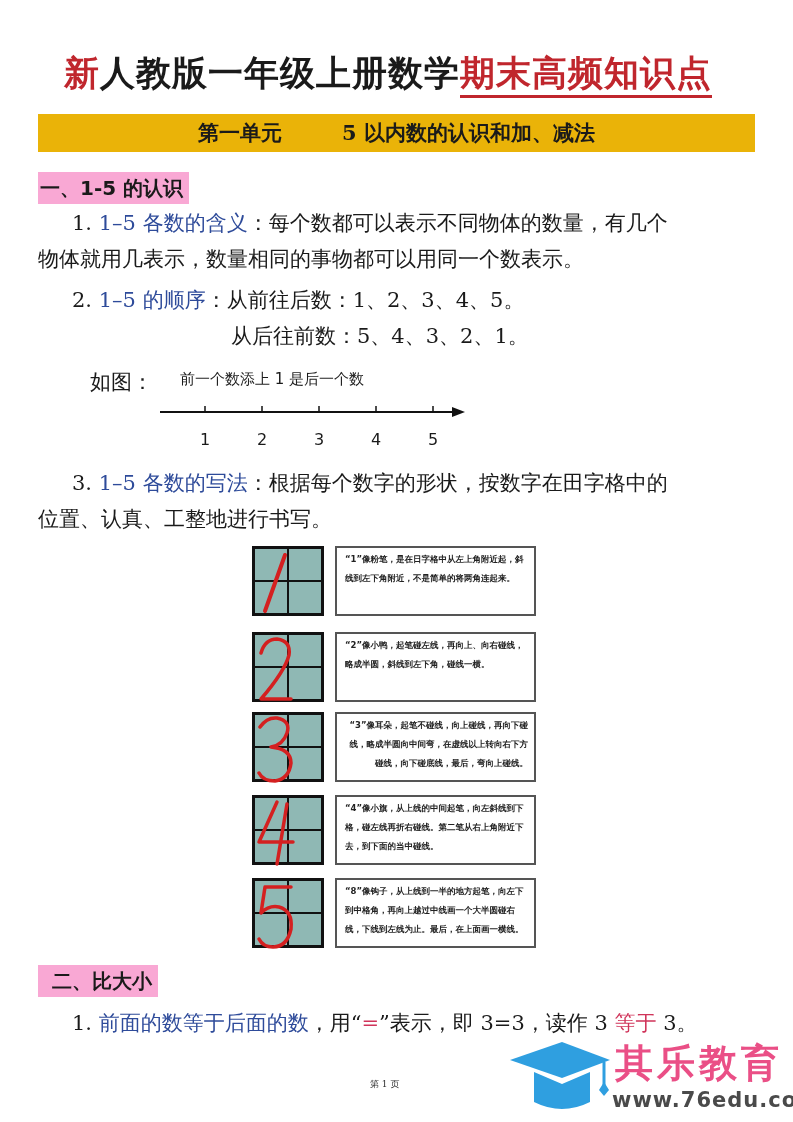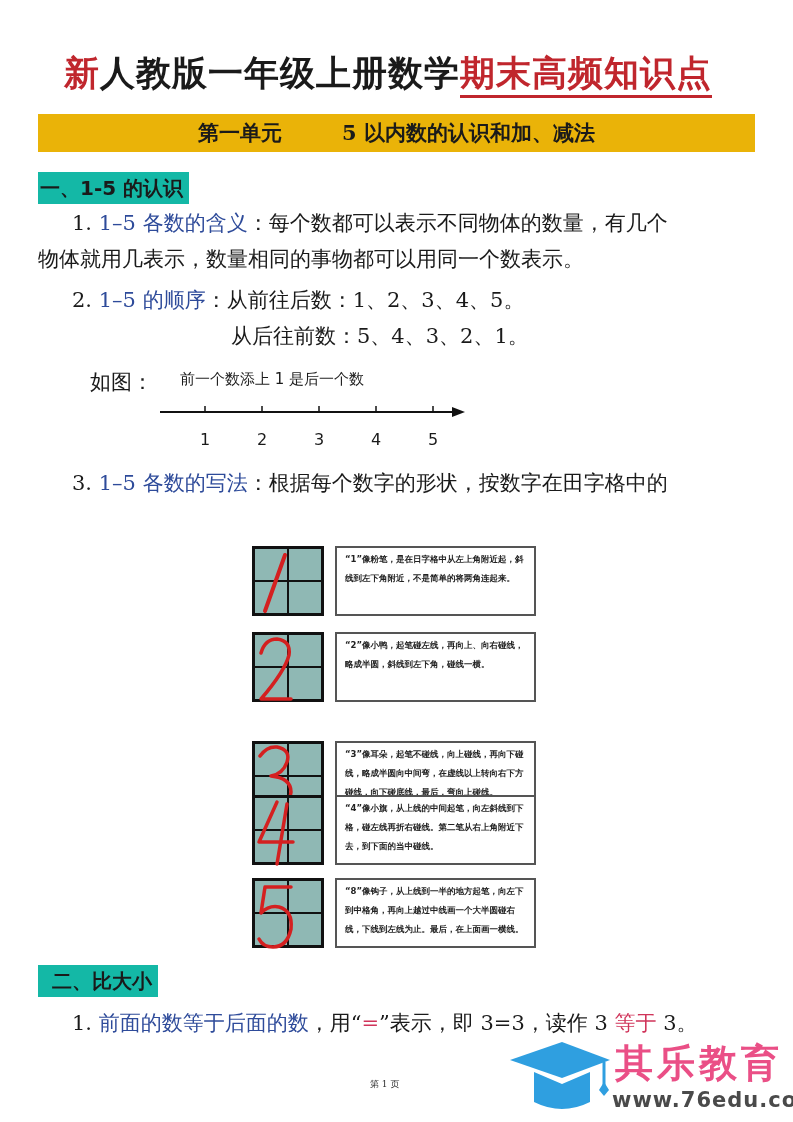--- a/index.html
+++ b/index.html
@@ -7,21 +7,21 @@
          font-family: "DejaVu Serif", "Liberation Serif", serif; color: #1a1a1a; }
   .title { position: absolute; left: 0; top: 48px; width: 776px; text-align: center;
            font-size: 35px; font-weight: bold; letter-spacing: 1px; line-height: 50px; }
   .title .t-red { color: #c0262d; }
   .title .t-black { color: #1a1a1a; }
   .title .t-red-u { color: #c0262d; border-bottom: 3px solid #c0262d; padding-bottom: 2px; }
   .unit-bar { position: absolute; left: 38px; top: 114px; width: 717px; height: 38px;
               background: #eab308; text-align: center; font-size: 21px; line-height: 38px;
               font-weight: bold; color: #1a1a1a; }
   .unit-bar .gap { display: inline-block; width: 60px; }
-  .section-head { position: absolute; left: 38px; height: 32px; background: #14b8a6;
+  .section-head { position: absolute; left: 38px; height: 32px; background: #f9a8d4;
                   font-family: "DejaVu Sans", sans-serif; font-weight: bold;
                   font-size: 20px; line-height: 32px; padding: 0 6px 0 2px; color: #1a1a1a; }
   .para { position: absolute; left: 38px; width: 720px; font-size: 21px; line-height: 36px; }
   .para .blue { color: #2e4b9a; }
   .para .pink { color: #d0345a; }
   .para .ind { display: inline-block; width: 34px; }
   .fig-label { position: absolute; left: 90px; top: 368px; font-size: 21px; }
   .fig-caption { position: absolute; left: 180px; top: 370px; font-family: "DejaVu Sans", sans-serif;
                  font-size: 15px; }
   .numline { position: absolute; left: 160px; top: 400px; width: 305px; height: 50px; }
@@ -79,20 +79,21 @@
   <line x1="273" y1="6" x2="273" y2="12" stroke="#111" stroke-width="1.5"></line>
 </svg>
 <div class="nl-tick-label" style="left:195px;">1</div>
 <div class="nl-tick-label" style="left:252px;">2</div>
 <div class="nl-tick-label" style="left:309px;">3</div>
 <div class="nl-tick-label" style="left:366px;">4</div>
 <div class="nl-tick-label" style="left:423px;">5</div>
 
 <div class="para" style="top:465px;">
   <span class="ind"></span><span>3.</span> <span class="blue">1–5 各数的写法</span><span>：</span><span>根据每个数字的形状，按数字在田字格中的</span><br>
+  <span>位置、认真、工整地进行书写。</span>
 </div>
 
 <div class="tz-row" style="top:546px;">
   <div class="tz-grid">
     <div class="vl"></div>
       <div class="hl"></div>
     <svg width="72" height="70">
         <line x1="30" y1="6" x2="10" y2="62" stroke="#d42020" stroke-width="4" stroke-linecap="round"></line>
       </svg>
   </div>
@@ -103,21 +104,21 @@
   <div class="tz-grid">
     <div class="vl"></div>
       <div class="hl"></div>
     <svg width="72" height="70">
         <path d="M6 18 Q10 4 22 4 Q36 6 34 20 Q30 36 6 64 L36 64" fill="none" stroke="#d42020" stroke-width="3.5" stroke-linecap="round" stroke-linejoin="round"></path>
       </svg>
   </div>
   <div class="tz-desc">“2”像小鸭，起笔碰左线，再向上、向右碰线，略成半圆，斜线到左下角，碰线一横。</div>
 </div>
 
-<div class="tz-row" style="top:741px;">
+<div class="tz-row" style="top:712px;text-align:right;">
   <div class="tz-grid">
     <div class="vl"></div>
       <div class="hl"></div>
     <svg width="72" height="70">
         <path d="M5 12 Q12 2 22 3 Q36 6 32 18 Q28 30 16 32 Q36 34 36 48 Q34 64 20 66 Q8 66 4 58" fill="none" stroke="#d42020" stroke-width="3.5" stroke-linecap="round" stroke-linejoin="round"></path>
       </svg>
   </div>
   <div class="tz-desc">“3”像耳朵，起笔不碰线，向上碰线，再向下碰线，略成半圆向中间弯，在虚线以上转向右下方碰线，向下碰底线，最后，弯向上碰线。</div>
 </div>
 

